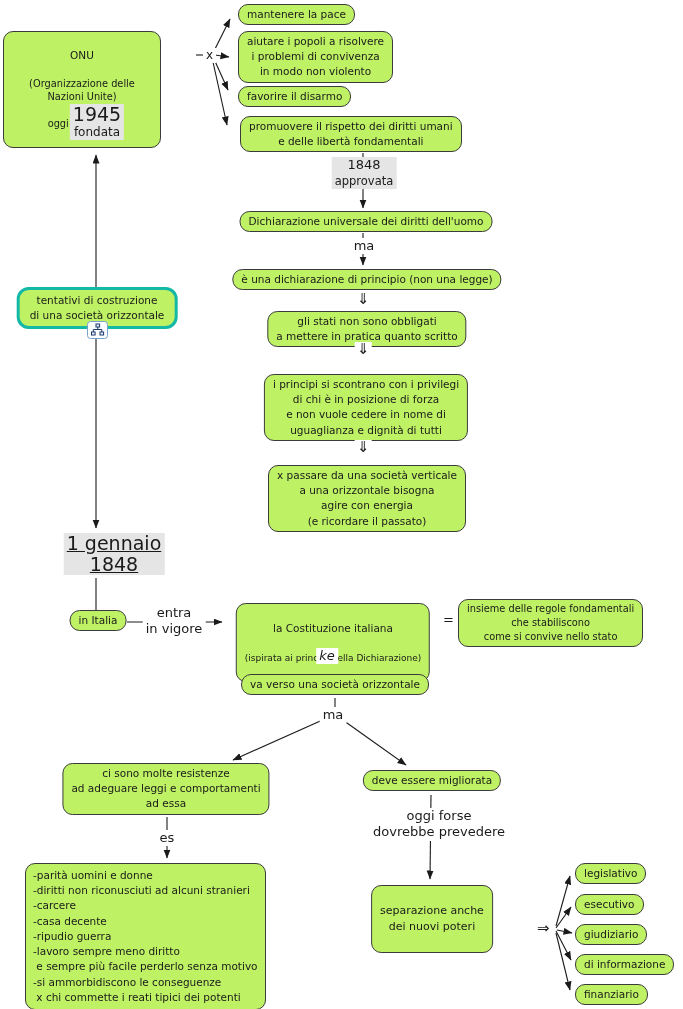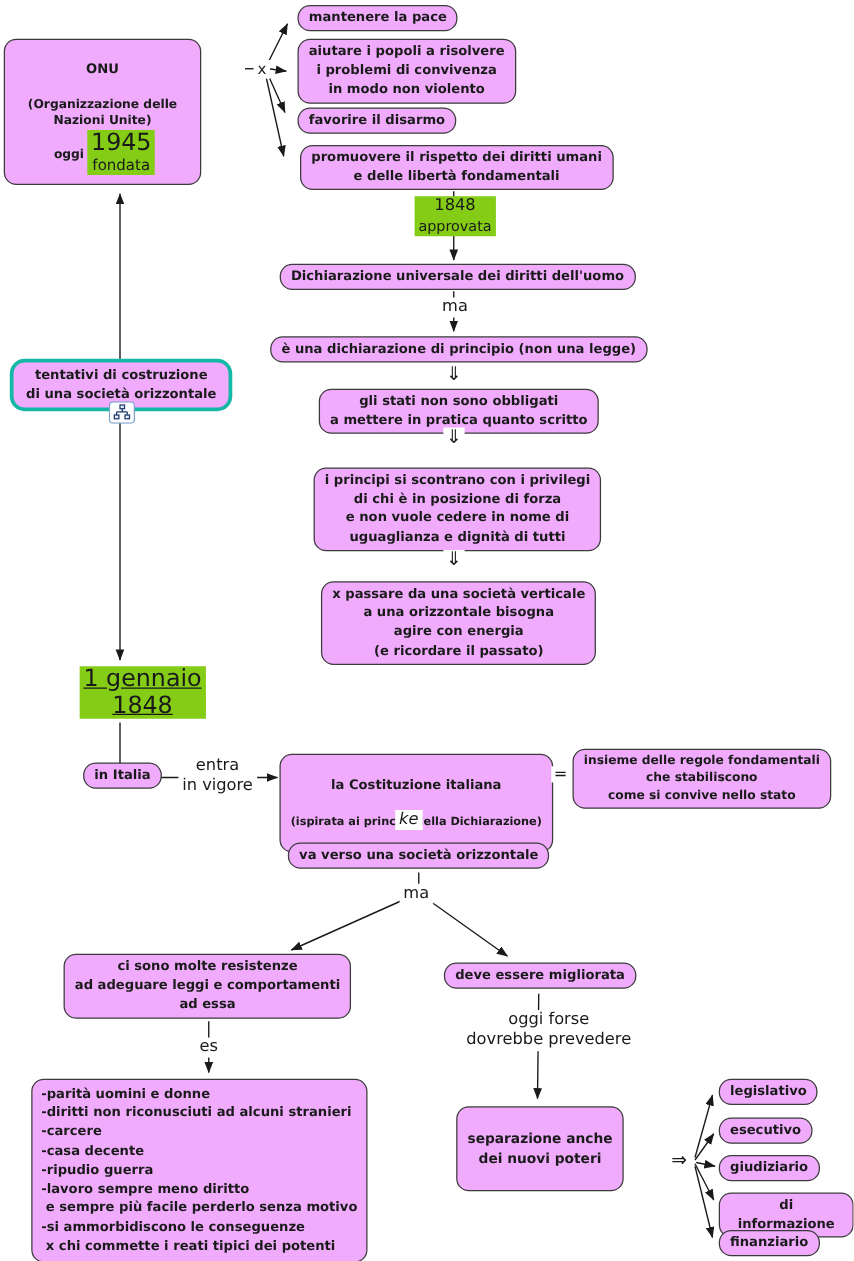--- a/index.html
+++ b/index.html
@@ -3,34 +3,34 @@
 <meta charset="utf-8">
 <style>
   html,body { margin:0; padding:0; background:#fff; }
   .canvas {
     position:relative; width:683px; height:1009px; background:#ffffff;
     font-family:"DejaVu Sans", sans-serif; color:#1a1a1a; overflow:hidden;
   }
   svg.wires { position:absolute; left:0; top:0; width:683px; height:1009px; }
   svg.wires path { fill:none; stroke:#1a1a1a; stroke-width:1.1; }
   .node {
-    position:absolute; background:#f0abfc; border:1px solid #3b3b3b; border-radius:10px;
+    position:absolute; background:#bef264; border:1px solid #3b3b3b; border-radius:10px;
     padding:2px 8px; font-size:10.5px; line-height:1.45; text-align:center;
-    white-space:pre-line; box-sizing:border-box;font-weight:bold;
+    white-space:pre-line; box-sizing:border-box;
   }
   .node.cx, .lbl.cx, .glyph.cx, .biglbl.cx { transform:translateX(-50%); }
   .node.bold { border:3px solid #14b8a6; border-radius:12px; padding:3px 10px; }
   .node .t  { display:block; }
   .node .sub{ display:block; font-size:9px; line-height:1.4; }
   .node.listbox { text-align:left; white-space:pre-wrap; font-size:10.5px; line-height:1.45; padding:4px 7px; }
   .lbl {
     position:absolute; background:#fff; font-size:13px; line-height:1.25;
     text-align:center; white-space:pre-line; padding:0 3px;
   }
-  .biglbl { position:absolute; background:#84cc16; text-align:center; padding:0 3px; }
+  .biglbl { position:absolute; background:#e5e5e5; text-align:center; padding:0 3px; }
   .biglbl .yr { display:block; font-size:19px; line-height:1.1; }
   .biglbl .cap { display:block; font-size:12px; line-height:1.3; }
   .glyph { position:absolute; font-size:15px; line-height:1; background:#fff; padding:0 2px; }
   .icon-chip { position:absolute; }
 </style>
 </head>
 <body>
 
 <div class="canvas">
 

